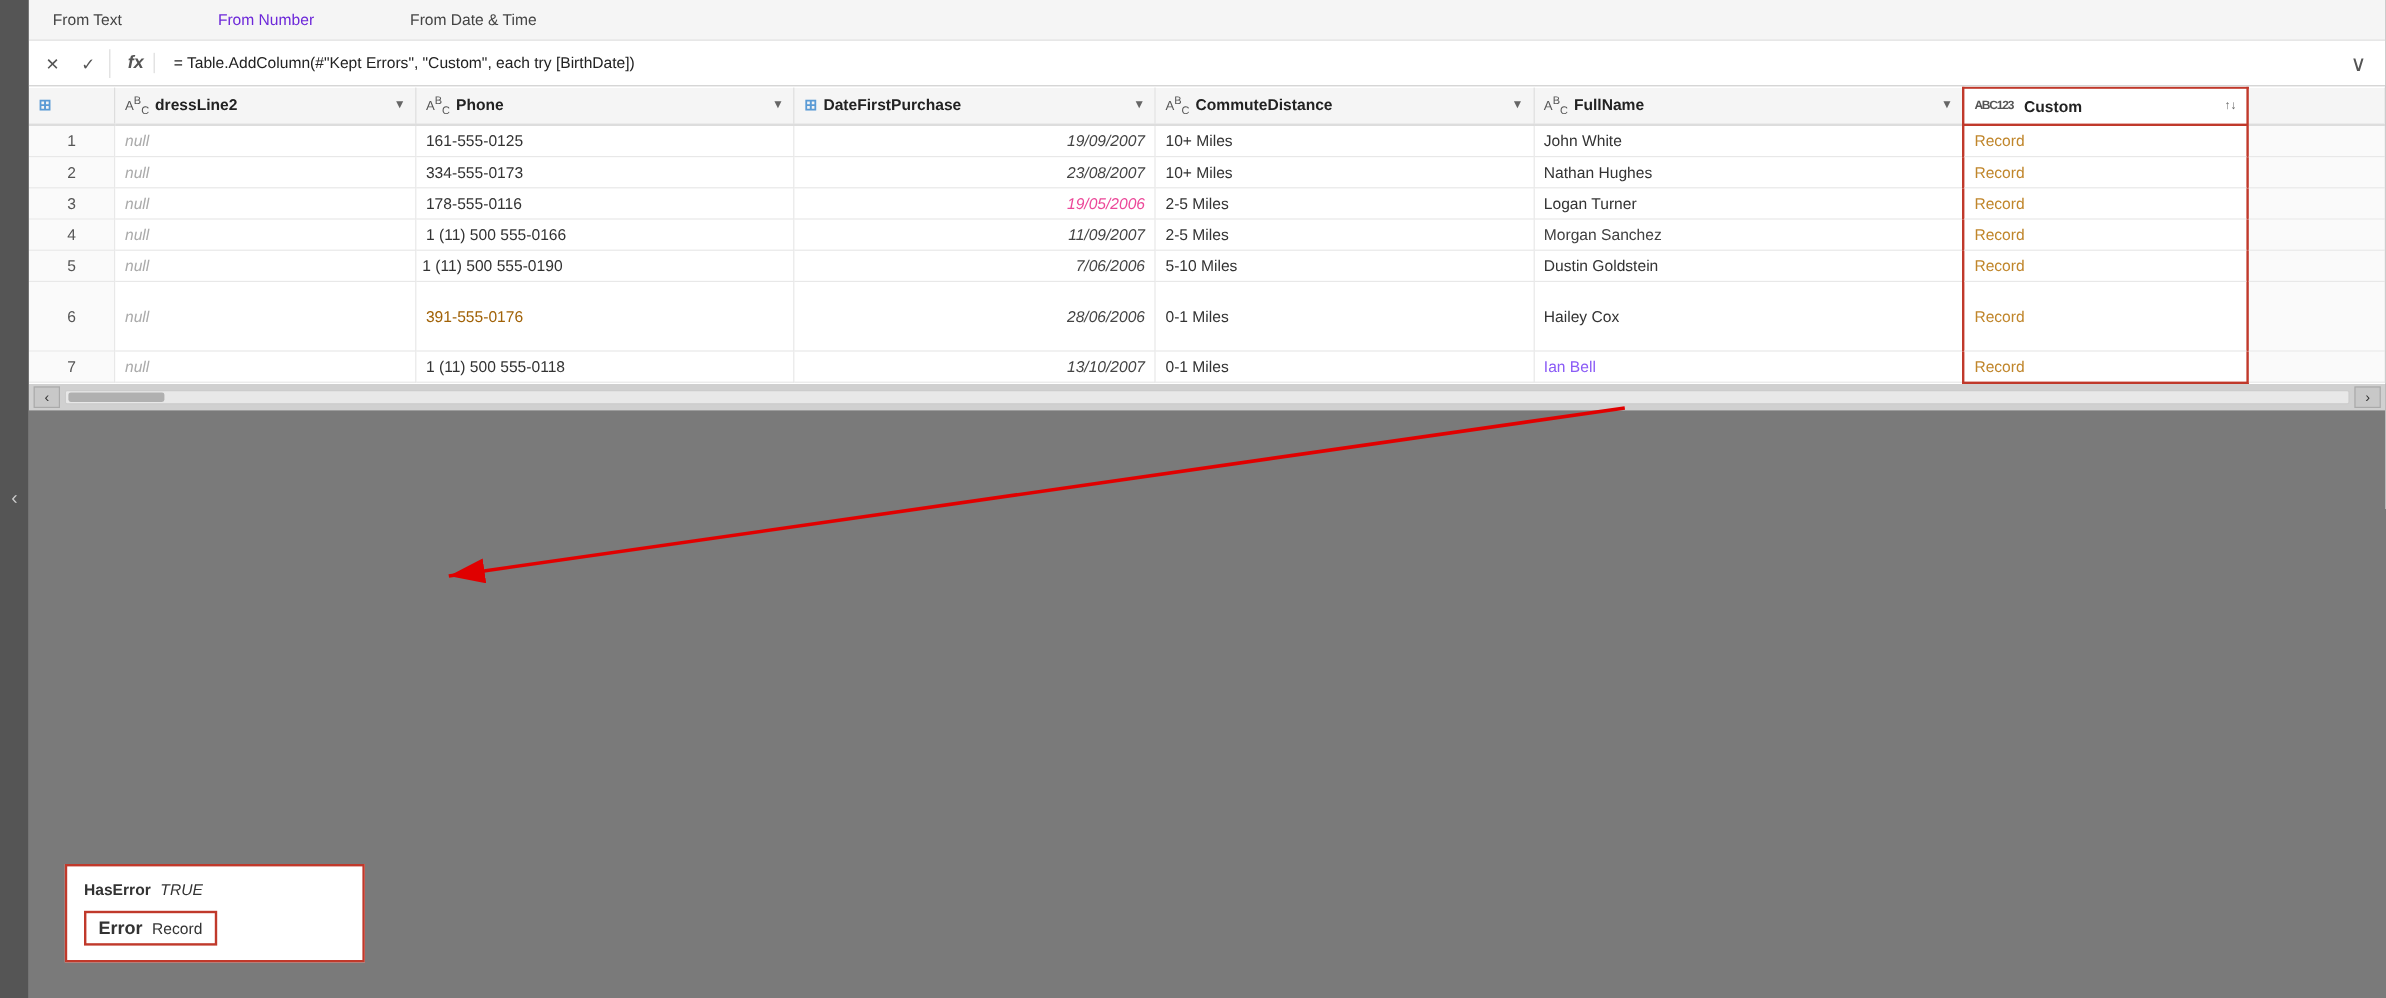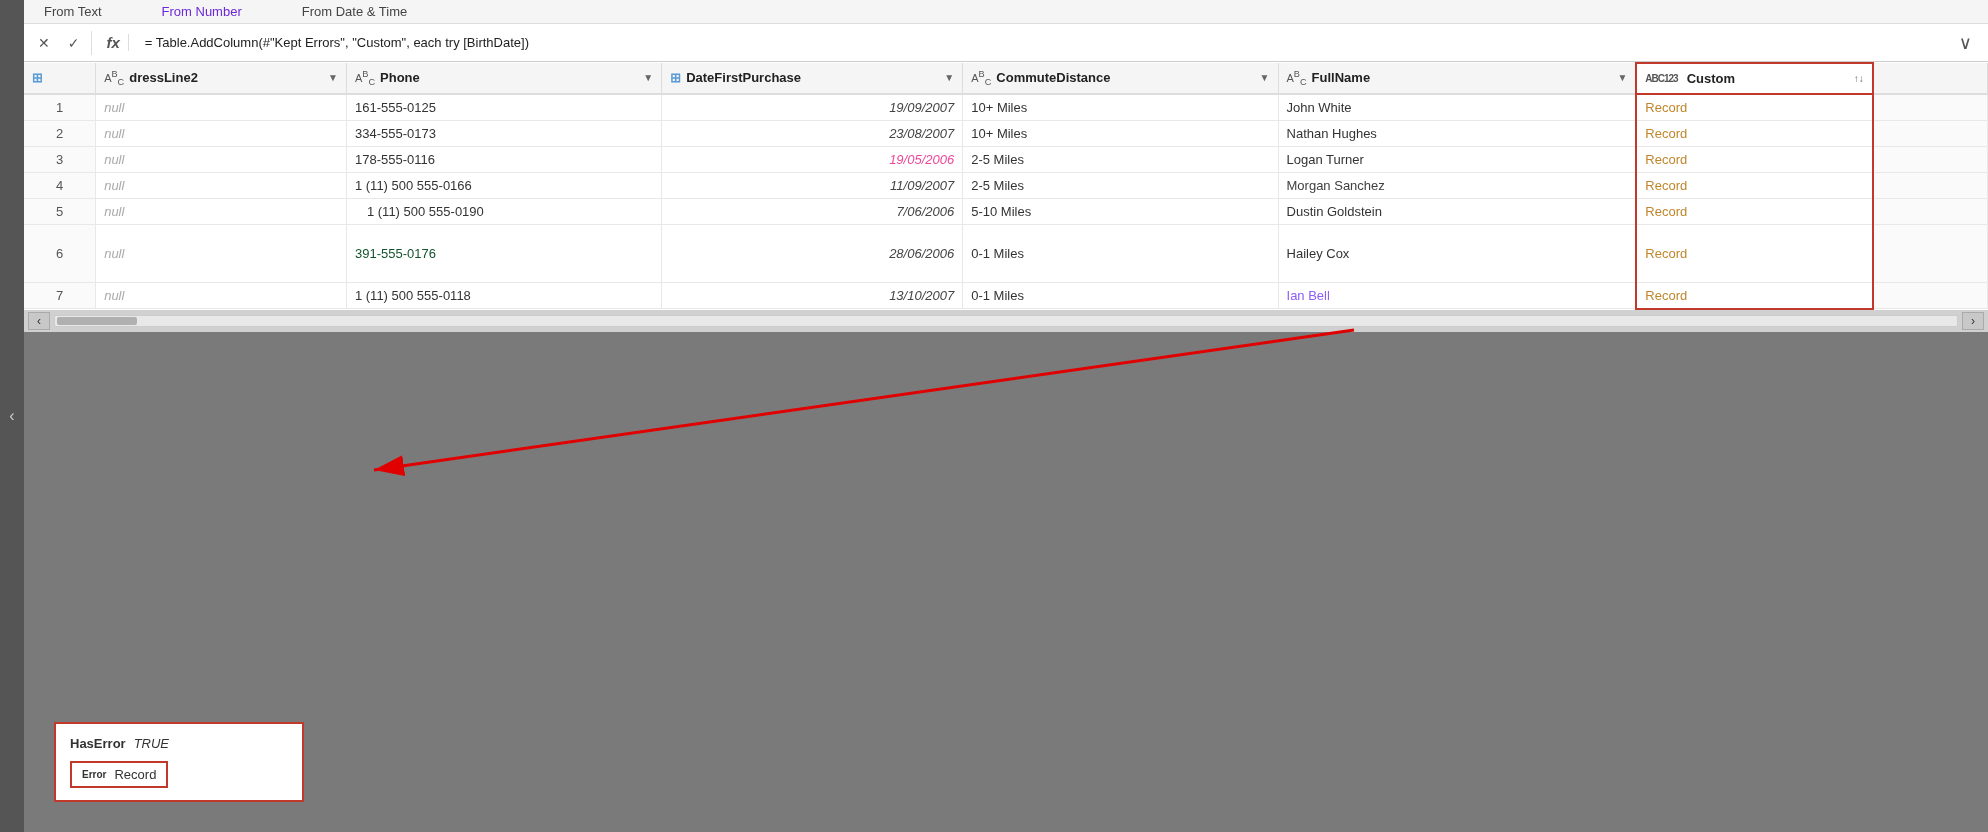--- a/index.html
+++ b/index.html
@@ -63,21 +63,21 @@
 </head>
 <body>
 
 <div style="display:flex; flex-direction:row; flex:1; overflow:hidden;">
   <div style="width:24px; background:#555; display:flex; align-items:center; justify-content:center; cursor:pointer; color:#ccc; font-size:16px; flex-shrink:0;">
     <span>‹</span>
   </div>
 
   <div style="flex:1; display:flex; flex-direction:column; overflow:hidden;">
 
-    <div style="background:#f5f5f5; border-bottom:1px solid #ddd; padding:6px 20px; display:flex; gap:60px; height:24px; align-items:center;">
+    <div style="background:#f5f5f5; border-bottom:1px solid #ddd; padding:6px 20px; display:flex; gap:80px; height:34px; align-items:center;">
       <span style="color:#444; font-size:13px; cursor:pointer;">From Text</span>
       <span style="color:#6d28d9; font-size:13px; cursor:pointer;">From Number</span>
       <span style="color:#444; font-size:13px; cursor:pointer;">From Date &amp; Time</span>
     </div>
 
     <div style="background:#fff; border-bottom:1px solid #ccc; display:flex; align-items:center; height:38px; flex-shrink:0; padding:0 8px; gap:6px;">
       <button style="background:none;border:none;cursor:pointer;font-size:14px;color:#555;padding:2px 6px;">✕</button>
       <button style="background:none;border:none;cursor:pointer;font-size:14px;color:#555;padding:2px 6px;">✓</button>
       <div style="width:1px;height:24px;background:#ddd;"></div>
       <span style="font-style:italic;font-weight:bold;color:#555;font-size:15px;padding:0 8px;border-right:1px solid #ddd;">fx</span>
@@ -188,31 +188,31 @@
                 <td style="border-right: 1px solid rgb(232, 232, 232); border-bottom: 1px solid rgb(232, 232, 232); padding: 5px 8px; color: rgb(51, 51, 51);">1 (11) 500 555-0166</td>
                 <td style="border-right: 1px solid rgb(232, 232, 232); border-bottom: 1px solid rgb(232, 232, 232); padding: 5px 8px; font-style: italic; color: rgb(68, 68, 68); text-align: right;">11/09/2007</td>
                 <td style="border-right: 1px solid rgb(232, 232, 232); border-bottom: 1px solid rgb(232, 232, 232); padding: 5px 8px; color: rgb(51, 51, 51);">2-5 Miles</td>
                 <td style="border-right: 1px solid rgb(232, 232, 232); border-bottom: 1px solid rgb(232, 232, 232); padding: 5px 8px; color: #404040;">Morgan Sanchez</td>
                 <td style="border-left: 2px solid rgb(192, 57, 43); border-right: 2px solid rgb(192, 57, 43); border-bottom: 1px solid rgb(232, 232, 232); padding: 5px 8px; color: rgb(192, 134, 43); cursor: pointer;">Record</td>
                 <td style="border-bottom: 1px solid rgb(232, 232, 232); padding: 5px 8px; background: rgb(250, 250, 250);"></td>
               </tr>
               <tr>
                 <td style="color: rgb(85, 85, 85); text-align: center; background: rgb(250, 250, 250); border-right: 1px solid rgb(232, 232, 232); border-bottom: 1px solid rgb(232, 232, 232);">5</td>
                 <td style="border-right: 1px solid rgb(232, 232, 232); border-bottom: 1px solid rgb(232, 232, 232); padding: 5px 8px; font-style: italic; color: rgb(170, 170, 170);">null</td>
-                <td style="border-right: 1px solid rgb(232, 232, 232); border-bottom: 1px solid rgb(232, 232, 232); padding: 5px 20px; color: rgb(51, 51, 51);">1 (11) 500 555-0190</td>
+                <td style="border-right: 1px solid rgb(232, 232, 232); border-bottom: 1px solid rgb(232, 232, 232); padding: 5px 5px; color: rgb(51, 51, 51);">1 (11) 500 555-0190</td>
                 <td style="border-right: 1px solid rgb(232, 232, 232); border-bottom: 1px solid rgb(232, 232, 232); padding: 5px 8px; font-style: italic; color: rgb(68, 68, 68); text-align: right;">7/06/2006</td>
                 <td style="border-right: 1px solid rgb(232, 232, 232); border-bottom: 1px solid rgb(232, 232, 232); padding: 5px 8px; color: rgb(51, 51, 51);">5-10 Miles</td>
                 <td style="border-right: 1px solid rgb(232, 232, 232); border-bottom: 1px solid rgb(232, 232, 232); padding: 5px 8px; color: rgb(51, 51, 51);">Dustin Goldstein</td>
                 <td style="border-left: 2px solid rgb(192, 57, 43); border-right: 2px solid rgb(192, 57, 43); border-bottom: 1px solid rgb(232, 232, 232); padding: 5px 8px; color: rgb(192, 134, 43); cursor: pointer;">Record</td>
                 <td style="border-bottom: 1px solid rgb(232, 232, 232); padding: 5px 8px; background: rgb(250, 250, 250);"></td>
               </tr>
               <tr>
                 <td style="color: rgb(85, 85, 85); text-align: center; background: rgb(250, 250, 250); border-right: 1px solid rgb(232, 232, 232); border-bottom: 1px solid rgb(232, 232, 232);">6</td>
                 <td style="border-right: 1px solid rgb(232, 232, 232); border-bottom: 1px solid rgb(232, 232, 232); padding: 5px 8px; font-style: italic; color: rgb(170, 170, 170);">null</td>
-                <td style="border-right: 1px solid rgb(232, 232, 232); border-bottom: 1px solid rgb(232, 232, 232); padding: 5px 8px; color: #14532d;">391-555-0176</td>
+                <td style="border-right: 1px solid rgb(232, 232, 232); border-bottom: 1px solid rgb(232, 232, 232); padding: 5px 8px; color: #a16207;">391-555-0176</td>
                 <td style="border-right: 1px solid rgb(232, 232, 232); border-bottom: 1px solid rgb(232, 232, 232); padding: 5px 8px; font-style: italic; color: rgb(68, 68, 68); text-align: right;">28/06/2006</td>
                 <td style="border-right: 1px solid rgb(232, 232, 232); border-bottom: 1px solid rgb(232, 232, 232); padding: 5px 8px; color: rgb(51, 51, 51);">0-1 Miles</td>
                 <td style="border-right: 1px solid rgb(232, 232, 232); border-bottom: 1px solid rgb(232, 232, 232); padding: 21px 8px; color: rgb(51, 51, 51);">Hailey Cox</td>
                 <td style="border-left: 2px solid rgb(192, 57, 43); border-right: 2px solid rgb(192, 57, 43); border-bottom: 1px solid rgb(232, 232, 232); padding: 5px 8px; color: rgb(192, 134, 43); cursor: pointer;">Record</td>
                 <td style="border-bottom: 1px solid rgb(232, 232, 232); padding: 5px 8px; background: rgb(250, 250, 250);"></td>
               </tr>
               <tr>
                 <td style="color: rgb(85, 85, 85); text-align: center; background: rgb(250, 250, 250); border-right: 1px solid rgb(232, 232, 232); border-bottom: 1px solid rgb(232, 232, 232);">7</td>
                 <td style="border-right: 1px solid rgb(232, 232, 232); border-bottom: 1px solid rgb(232, 232, 232); padding: 5px 8px; font-style: italic; color: rgb(170, 170, 170);">null</td>
                 <td style="border-right: 1px solid rgb(232, 232, 232); border-bottom: 1px solid rgb(232, 232, 232); padding: 5px 8px; color: rgb(51, 51, 51);">1 (11) 500 555-0118</td>
@@ -250,21 +250,21 @@
           <line x1="1330" y1="20" x2="350" y2="160" stroke="#e00000" stroke-width="3" marker-end="url(#arrowhead)"></line>
         </svg>
 
         <div style="position:absolute; bottom:30px; left:30px; background:#fff; border:2px solid #c0392b; padding:12px 14px; min-width:250px; z-index:10;">
           <div style="display:flex; align-items:center; margin-bottom:10px;">
             <span style="font-weight:bold;color:#333;font-size:13px;margin-right:8px;">HasError</span>
             <span style="font-style:italic;color:#333;font-size:13px;">TRUE</span>
           </div>
           <div style="display:flex; align-items:center;">
             <div style="display:flex;align-items:center;border:2px solid #c0392b;padding:4px 10px;">
-              <span style="font-weight:bold;color:#333;font-size:10px;margin-right:8px;">Error</span>
+              <span style="font-weight:bold;color:#333;font-size:15px;margin-right:8px;">Error</span>
               <span style="color:#333;font-size:13px;">Record</span>
             </div>
           </div>
         </div>
 
       </div>
     </div>
   </div>
 </div>
 

